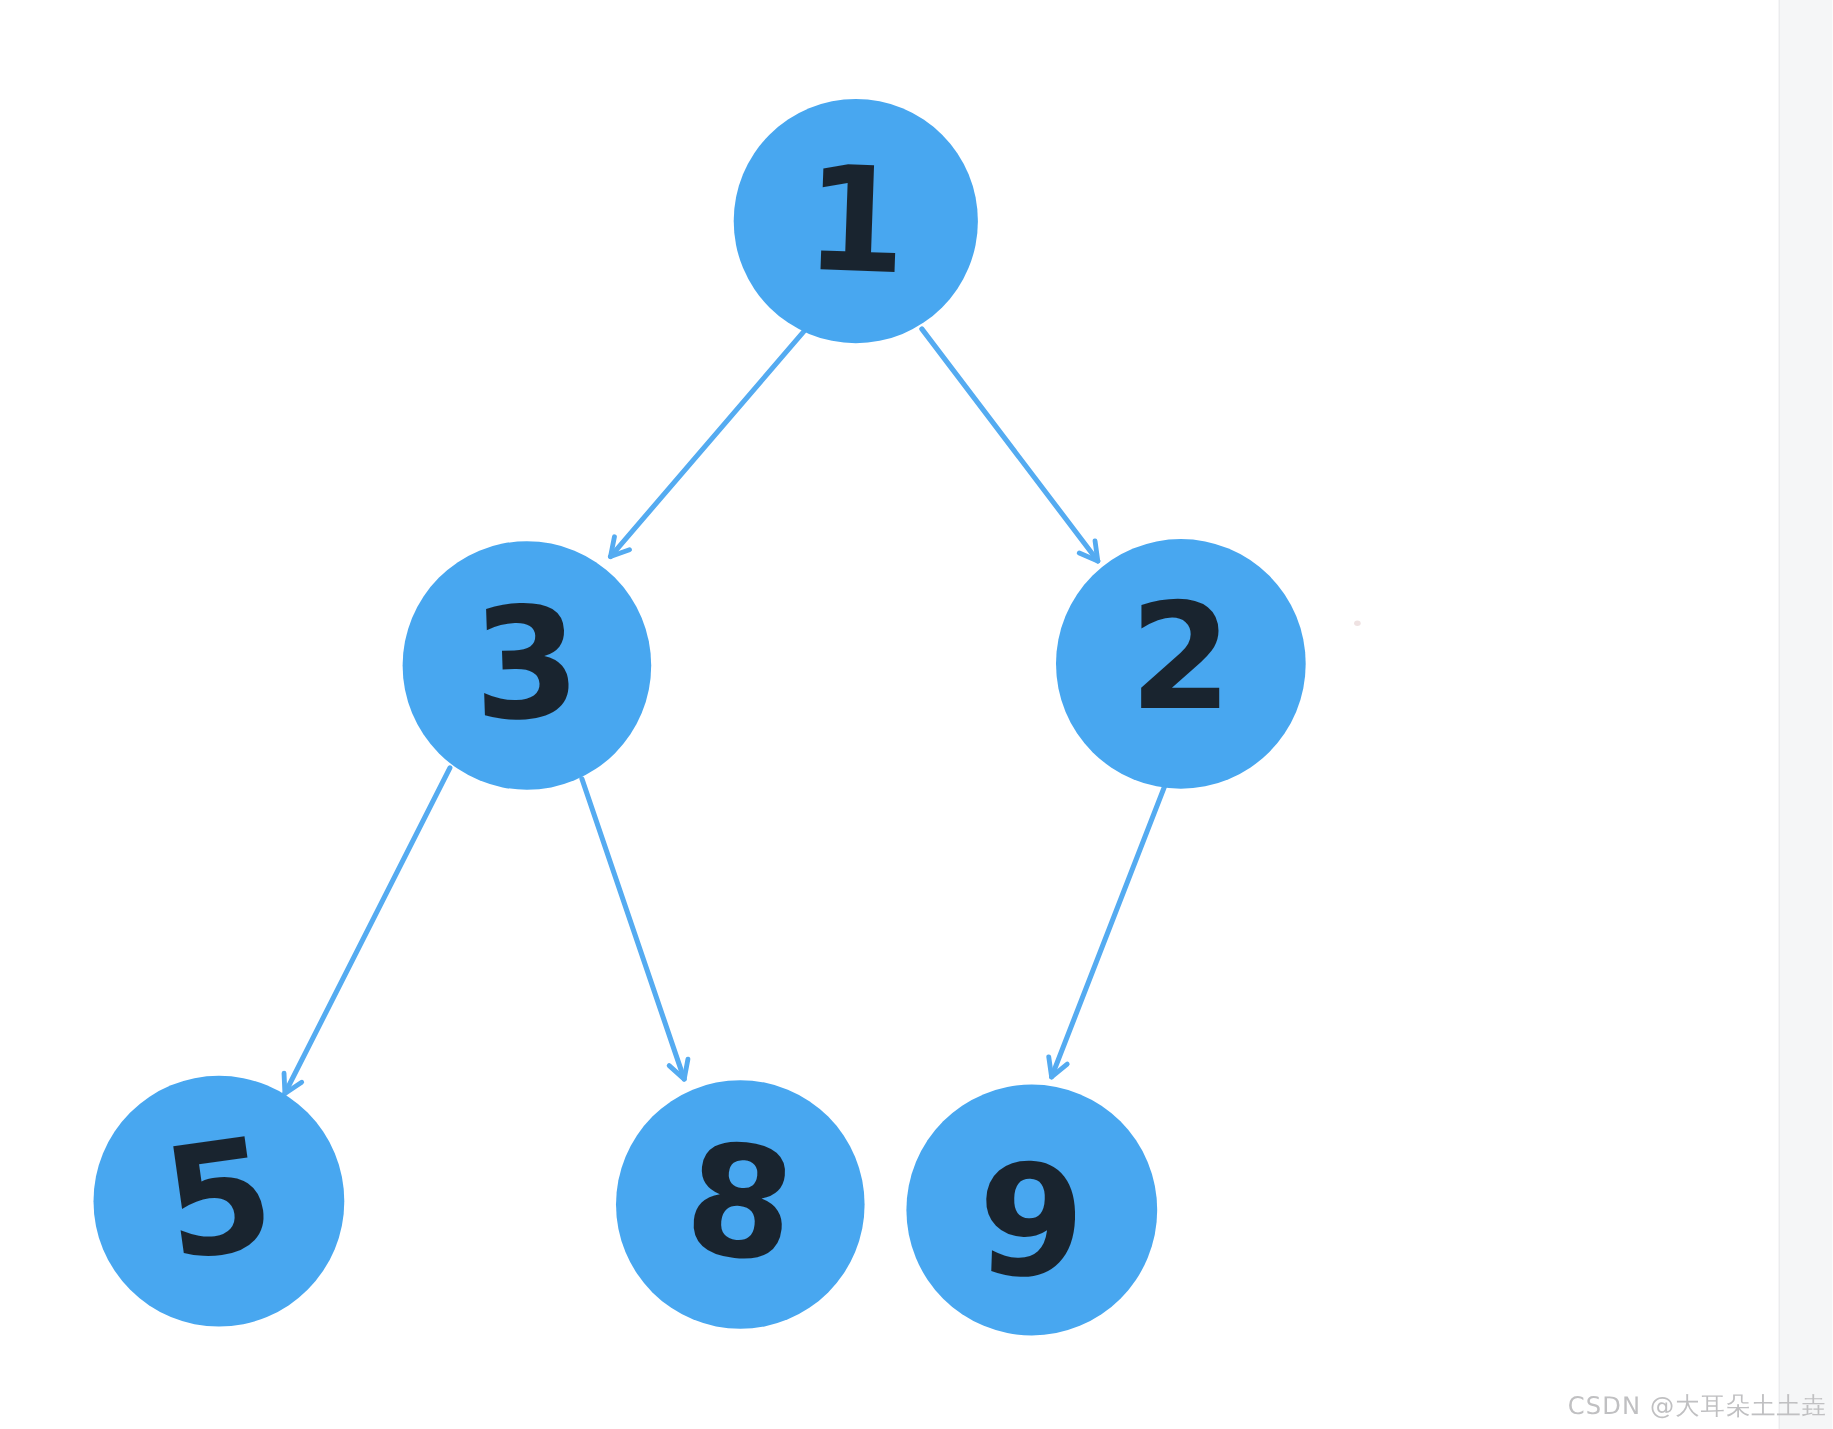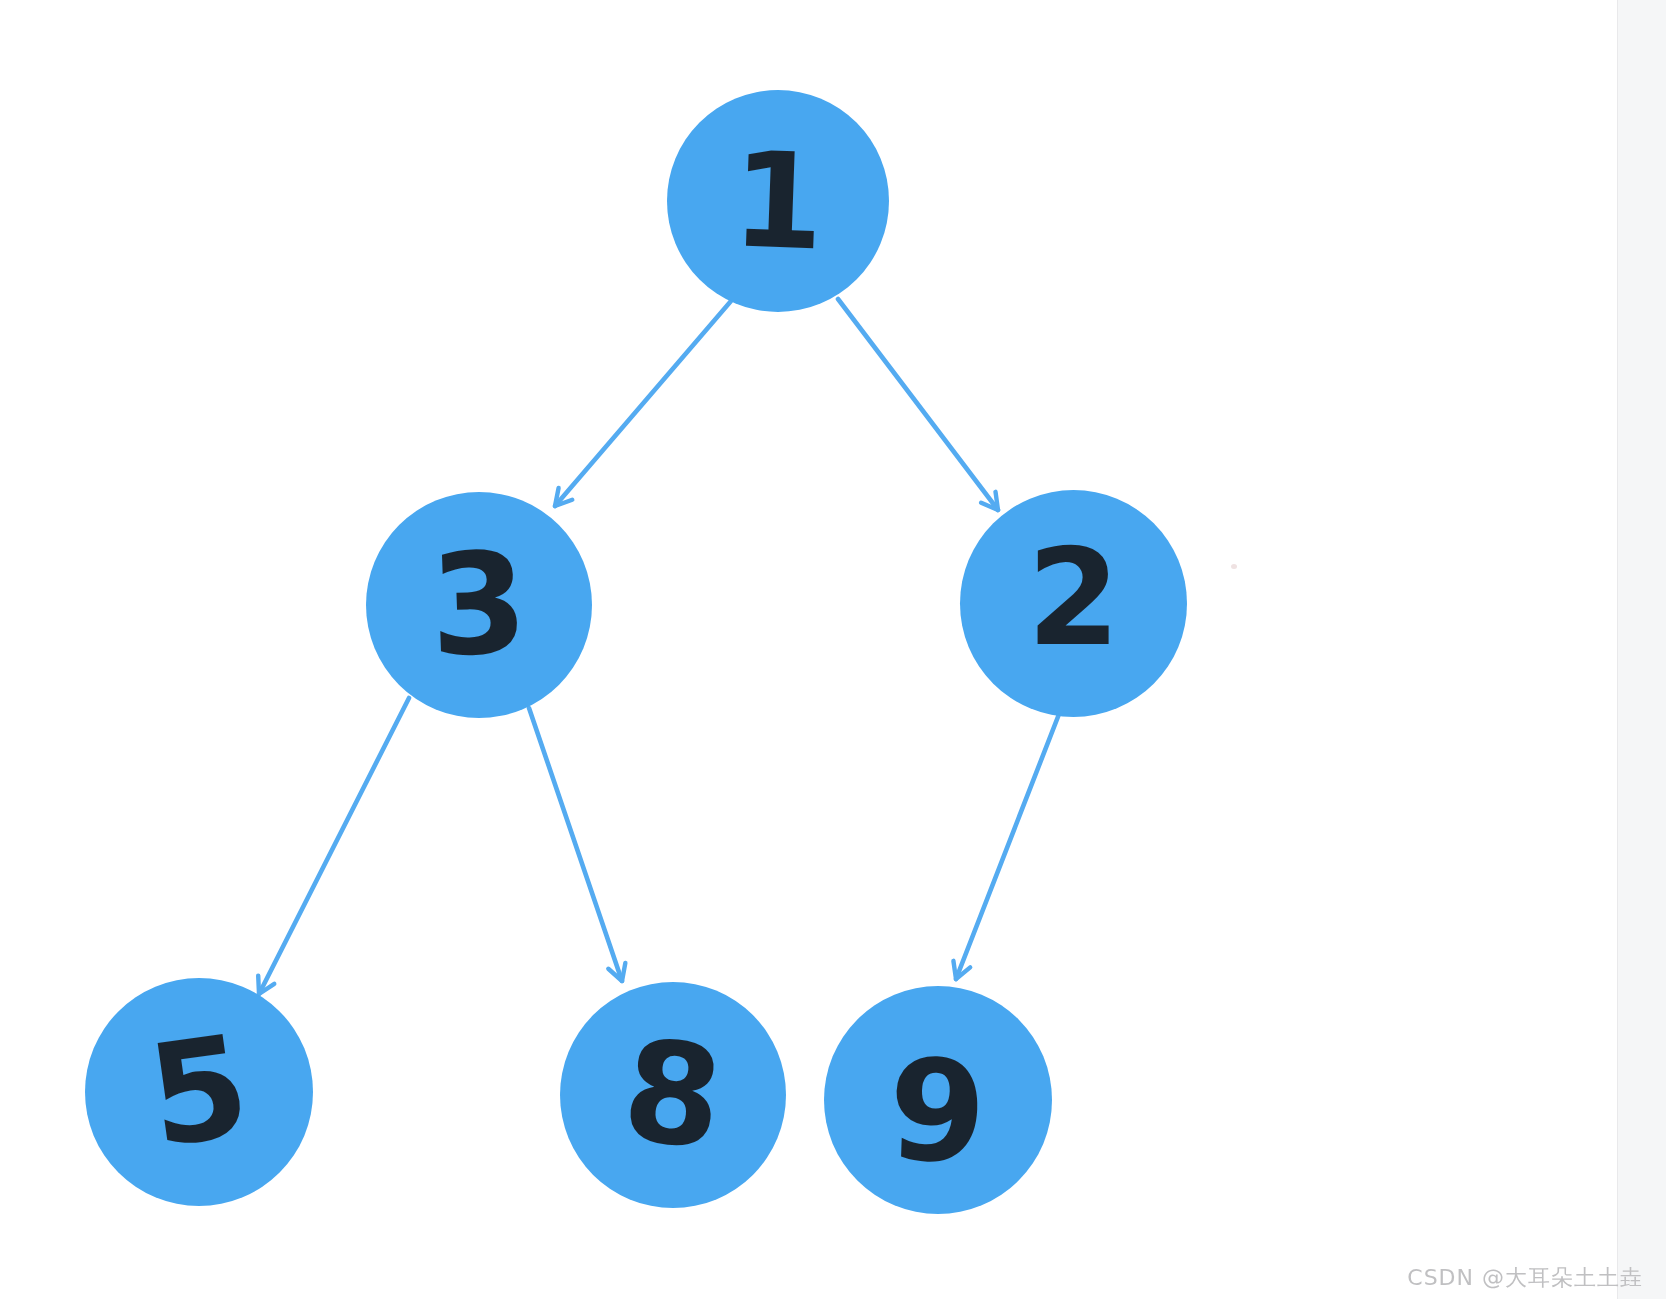--- a/index.html
+++ b/index.html
@@ -72,21 +72,21 @@
     left: 1617px;
     top: 0;
     width: 49px;
     height: 1299px;
     background: var(--strip-color);
     border-left: 1px solid var(--strip-border);
     z-index: 3;
   }
   .watermark {
     position: absolute;
-    right: 23px;
+    right: 5px;
     bottom: 6px;
     font-size: 22px;
     letter-spacing: 1px;
     color: var(--watermark-color);
     z-index: 4;
     white-space: nowrap;
   }
   .stray-mark {
     position: absolute;
     left: 1231px;

